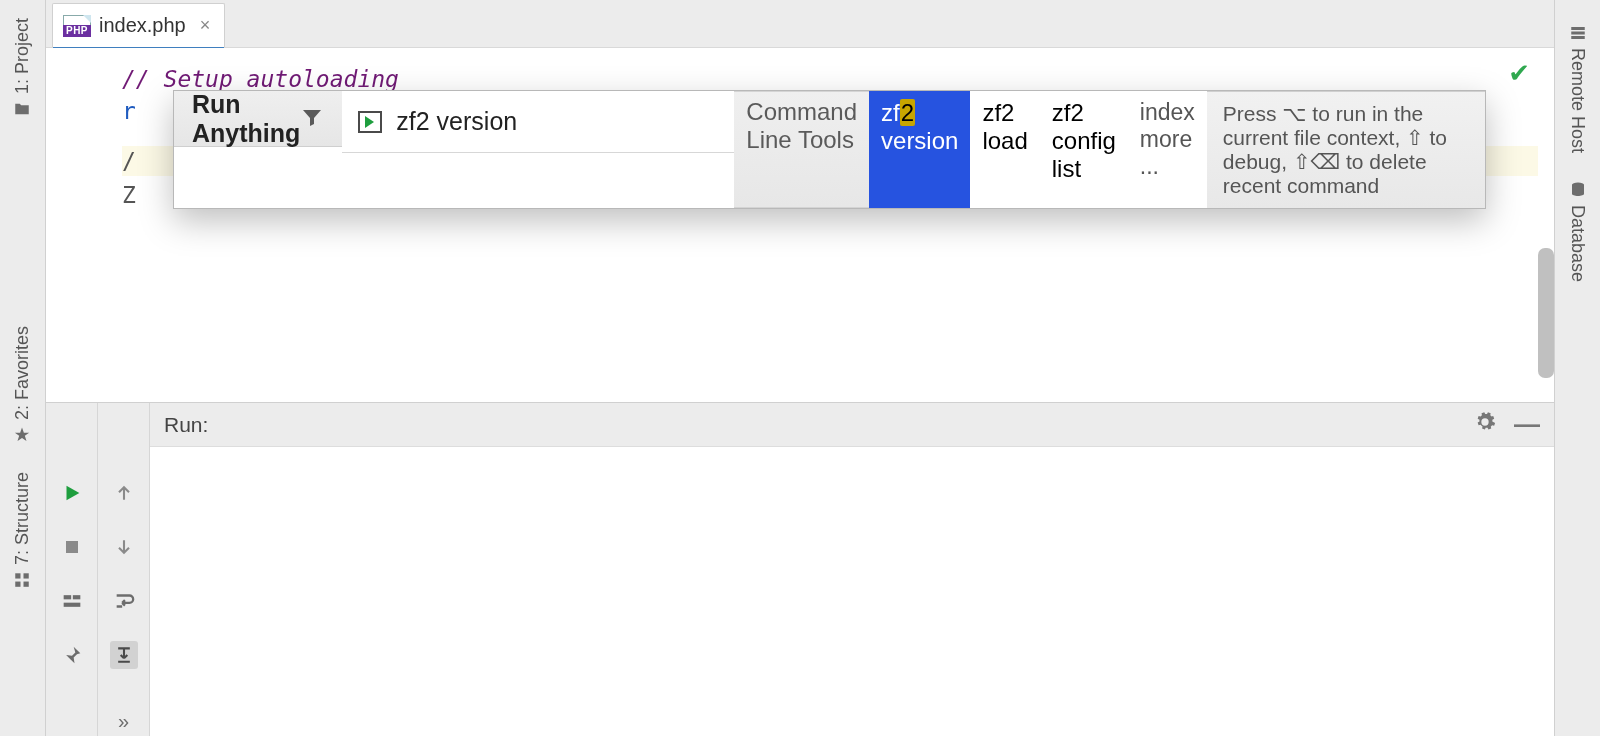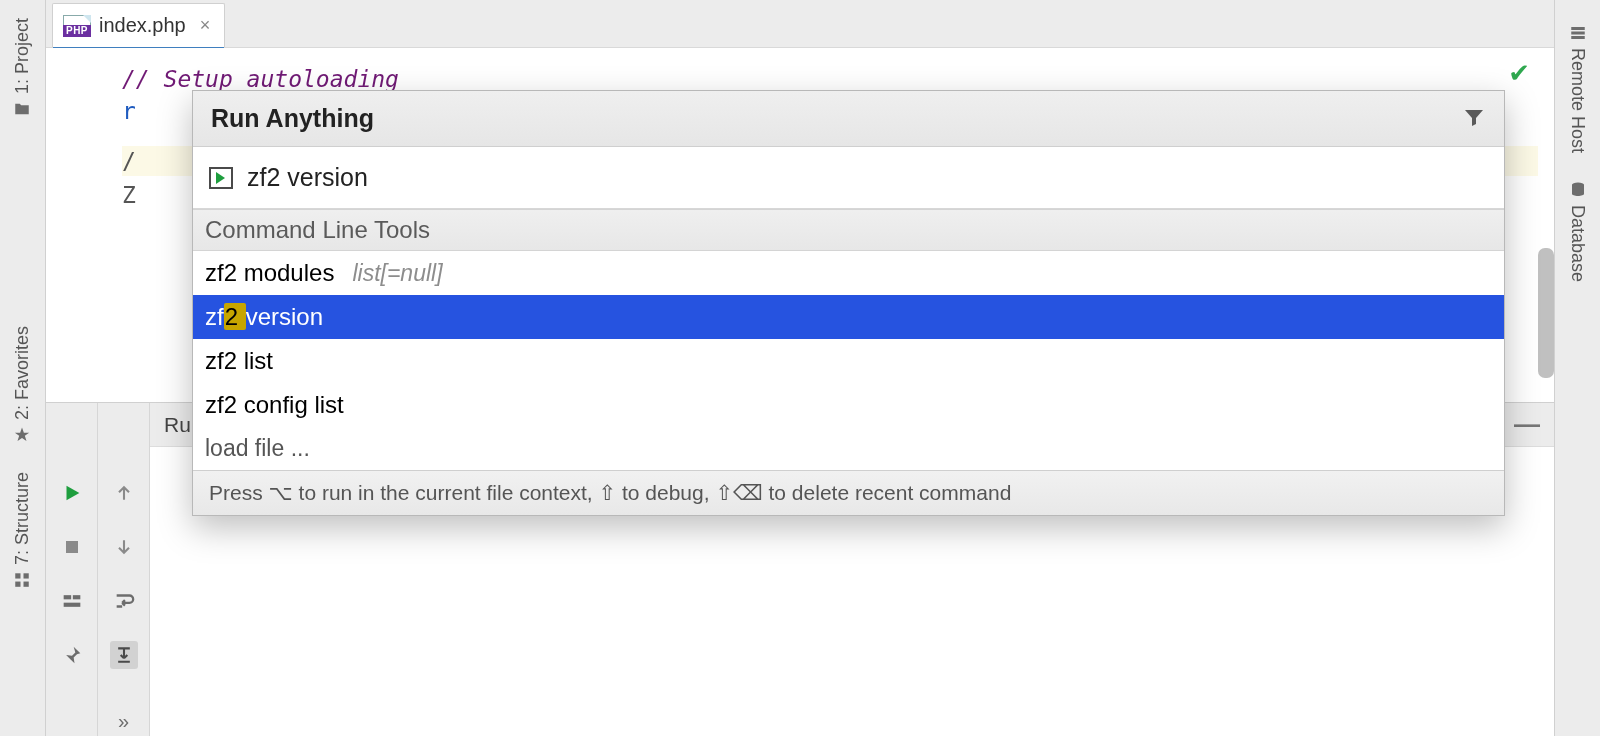--- a/index.html
+++ b/index.html
@@ -45,21 +45,21 @@
   .run-left-col2 { width:52px; background:#ececec; border-right:1px solid #d6d6d6; display:flex; flex-direction:column; align-items:center; padding-top:76px; gap:26px; }
   .run-body { flex:1; display:flex; flex-direction:column; }
   .run-header { height:44px; display:flex; align-items:center; justify-content:space-between; padding:0 14px; border-bottom:1px solid #ddd; background:#ececec; font-size:21px; color:#444; }
   .run-header .tools { display:flex; gap:18px; align-items:center; color:#777; }
   .run-content { flex:1; background:#fff; }
 
   .icon-btn { width:28px; height:28px; display:flex; align-items:center; justify-content:center; color:#6d6d6d; }
   .icon-btn.sel { background:#d2d2d2; border-radius:3px; padding:4px; }
 
   
-  .popup { position:absolute; left:146px; top:90px; width:1313px; background:#fff; border:1px solid #b8b8b8; box-shadow: 0 12px 32px rgba(0,0,0,0.25); display:flex; flex-direction:column; }
+  .popup { position:absolute; left:127px; top:90px; width:1313px; background:#fff; border:1px solid #b8b8b8; box-shadow: 0 12px 32px rgba(0,0,0,0.25); display:flex; flex-direction:row; }
   .popup-header { height:56px; background:linear-gradient(#efefef,#e6e6e6); border-bottom:1px solid #cfcfcf; display:flex; align-items:center; justify-content:space-between; padding:0 18px; }
   .popup-title { font-size:25px; font-weight:700; color:#222; }
   .filter-ic { color:#5a5a5a; }
   .popup-input-row { height:62px; border-bottom:1px solid #d7d7d7; display:flex; align-items:center; padding:0 16px; gap:14px; }
   .run-ic { width:24px; height:22px; border:2px solid #4a4a4a; position:relative; }
   .run-ic::after { content:""; position:absolute; left:5px; top:3px; border-left:9px solid #1e9e3e; border-top:6px solid transparent; border-bottom:6px solid transparent; }
   .popup-input { flex:1; border:none; outline:none; font-size:25px; color:#222; }
   .section-hdr { background:linear-gradient(#efefef,#e7e7e7); border-top:1px solid #d4d4d4; border-bottom:1px solid #d4d4d4; font-size:24px; color:#5a5a5a; padding:6px 12px; }
   .item { font-size:24px; padding:8px 12px; display:flex; align-items:baseline; gap:18px; cursor:pointer; }
   .item .hint { font-style:italic; color:#8d8d8d; font-size:23px; }
@@ -198,38 +198,34 @@
               <path d="M3 5h18l-7 8v6l-4 2v-8z"></path>
             </svg>
         </span>
       </div>
       <div class="popup-input-row">
         <span class="run-ic"></span>
         <input class="popup-input" value="zf2 version" style="">
       </div>
       <div class="section-hdr">Command Line Tools</div>
 
-      <div class="item">
-        <span>zf2 modules</span>
-        <span class="hint">list[=null]</span>
-      </div>
 
       <div class="item sel">
         <span><span>zf</span><span class="match">2 </span><span>version</span></span>
       </div>
 
       <div class="item">
-        <span>zf2 list</span>
+        <span>zf2 load</span>
       </div>
 
       <div class="item">
         <span>zf2 config list</span>
       </div>
 
-      <div class="loadmore">load file ...</div>
+      <div class="loadmore">index more ...</div>
 
       <div class="popup-footer">
         <span class="kbd">Press ⌥ to run in the current file context, ⇧ to debug, ⇧⌫ to delete recent command</span>
       </div>
     </div>
 
   </div>
 
   <div class="right-strip">
     <div class="vlabelR">

